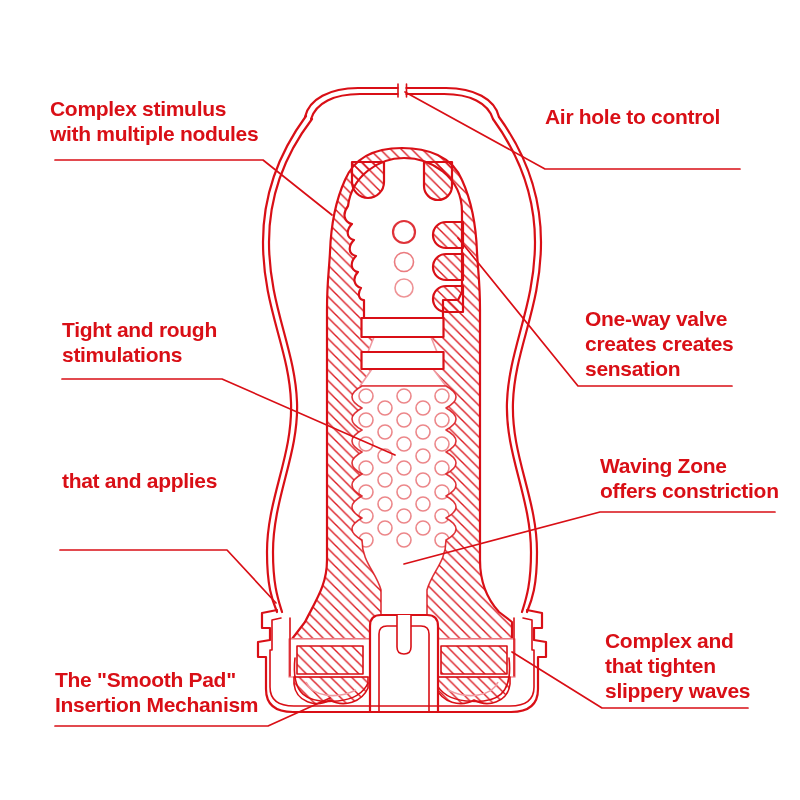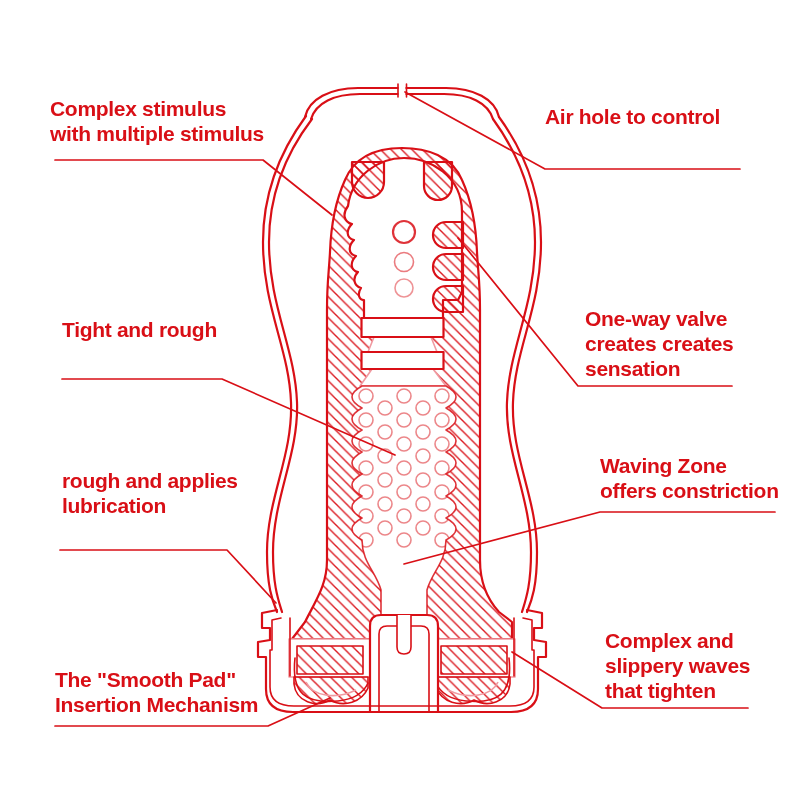--- a/index.html
+++ b/index.html
@@ -173,44 +173,44 @@
     <path class="ld" d="M458,238 L578,386 L732,386"></path>
     <path class="ld" d="M276,603 L227,550 L60,550"></path>
     <path class="ld" d="M404,564 L600,512 L775,512"></path>
     <path class="ld" d="M330,698 L268,726 L55,726"></path>
     <path class="ld" d="M512,652 L602,708 L748,708"></path>
   </g>
 </svg>
 
 <div class="label" style="left:50px;top:96px">
   <span>Complex stimulus</span>
-  <span>with multiple stimulus</span>
+  <span>with multiple nodules</span>
 </div>
 <div class="label" style="left:545px;top:104px">
   <span>Air hole to control</span>
 </div>
 <div class="label" style="left:62px;top:317px">
   <span>Tight and rough</span>
+  <span>stimulations</span>
 </div>
 <div class="label" style="left:585px;top:306px">
   <span>One-way valve</span>
   <span>creates creates</span>
   <span>sensation</span>
 </div>
 <div class="label" style="left:62px;top:468px">
-  <span>rough and applies</span>
-  <span>lubrication</span>
+  <span>that and applies</span>
 </div>
 <div class="label" style="left:600px;top:453px">
   <span>Waving Zone</span>
   <span>offers constriction</span>
 </div>
 <div class="label" style="left:55px;top:667px">
   <span>The "Smooth Pad"</span>
   <span>Insertion Mechanism</span>
 </div>
 <div class="label" style="left:605px;top:628px">
   <span>Complex and</span>
+  <span>that tighten</span>
   <span>slippery waves</span>
-  <span>that tighten</span>
 </div>
 
 </div>
 
 </body></html>

